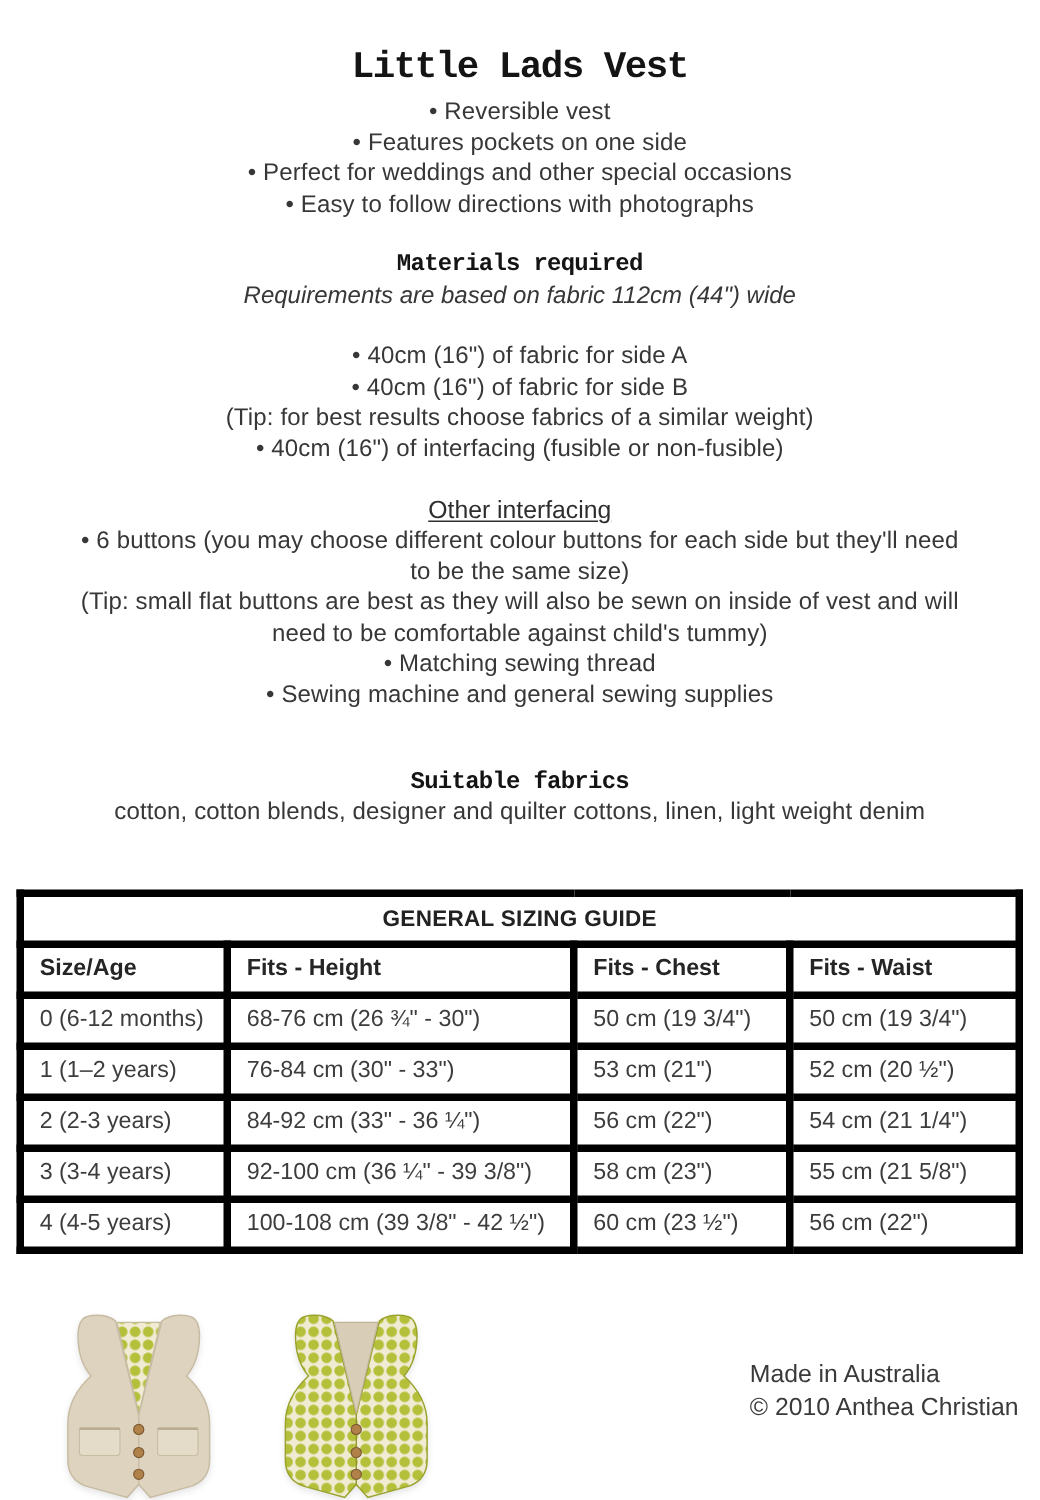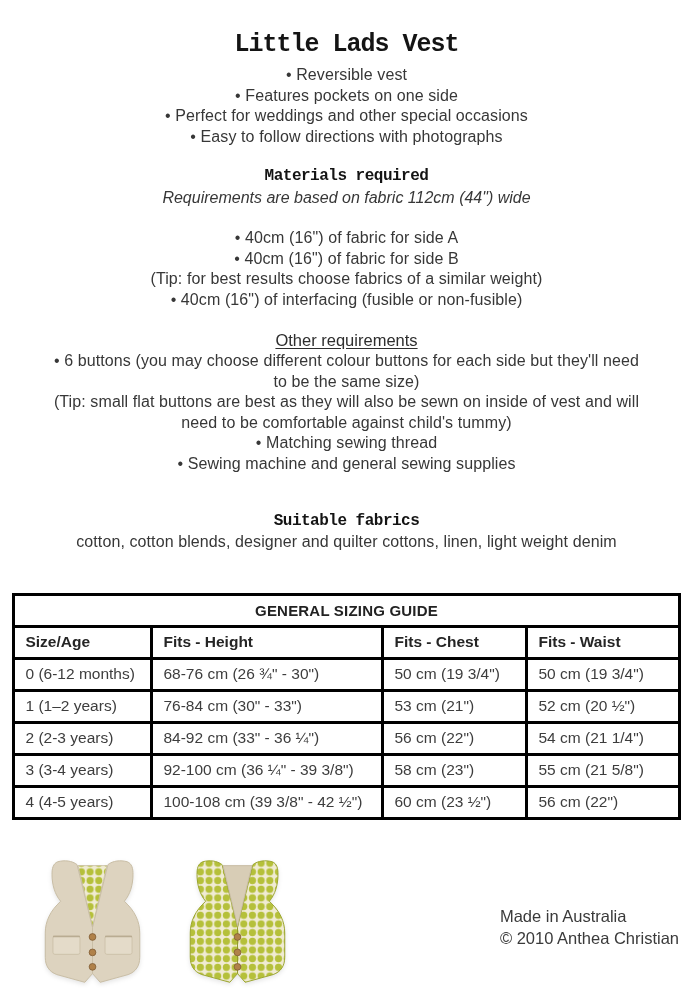--- a/index.html
+++ b/index.html
@@ -13,21 +13,21 @@
   .typewriter{font-family:"Liberation Mono","DejaVu Sans Mono",monospace;font-weight:bold;color:#141414;}
   .doc-title{font-size:25px;letter-spacing:-1px;margin:16px 0 6px 0;}
   .section-heading{font-size:16px;letter-spacing:-0.5px;margin:20px 0 2px 0;}
   .line{font-size:16px;line-height:20.5px;white-space:nowrap;letter-spacing:0.1px;}
   .italic-note{font-style:italic;font-size:16px;line-height:21px;}
   .spacer-line{height:20px;}
   .underlined-heading{font-size:16.5px;line-height:21px;text-decoration:underline;text-underline-offset:2px;margin-top:20px;color:#2e2e2e;}
   
   table.sizing{width:665px;margin:40px auto 0 auto;border-collapse:collapse;table-layout:fixed;}
   table.sizing td,table.sizing th{
-    border:3px solid #000000;font-size:15.5px;color:#3d3d3d;
+    border:5px solid #000000;font-size:15.5px;color:#3d3d3d;
     padding:4px 10px;height:21px;text-align:left;vertical-align:middle;
     overflow:hidden;white-space:nowrap;
   }
   table.sizing td.tbl-title{font-weight:bold;text-align:center;font-size:15px;color:#222;letter-spacing:0.2px;}
   table.sizing th{font-weight:bold;color:#252525;font-size:15.5px;}
   
   .photo-row{display:flex;margin-top:30px;padding-left:25px;gap:10px;}
   .photo-fig{width:135px;display:flex;flex-direction:column;align-items:center;}
   .photo-fig svg{filter:drop-shadow(0 2px 2px rgba(0,0,0,0.10));}
   .caption{font-size:16px;line-height:20px;text-align:center;margin-top:8px;color:#3a3a3a;}
@@ -52,21 +52,21 @@
   <div class="center typewriter section-heading">Materials required</div>
   <div class="center italic-note">Requirements are based on fabric 112cm (44") wide</div>
   <div class="spacer-line"></div>
   <div class="center">
     <div class="line">• 40cm (16") of fabric for side A</div>
     <div class="line">• 40cm (16") of fabric for side B</div>
     <div class="line">(Tip: for best results choose fabrics of a similar weight)</div>
     <div class="line">• 40cm (16") of interfacing (fusible or non-fusible)</div>
   </div>
 
-  <div class="center underlined-heading">Other requirements</div>
+  <div class="center underlined-heading">Other interfacing</div>
   <div class="center">
     <div class="line">• 6 buttons (you may choose different colour buttons for each side but they'll need</div>
     <div class="line">to be the same size)</div>
     <div class="line">(Tip: small flat buttons are best as they will also be sewn on inside of vest and will</div>
     <div class="line">need to be comfortable against child's tummy)</div>
     <div class="line">• Matching sewing thread</div>
     <div class="line">• Sewing machine and general sewing supplies</div>
   </div>
 
   <div class="center typewriter section-heading" style="margin-top:38px;">Suitable fabrics</div>

